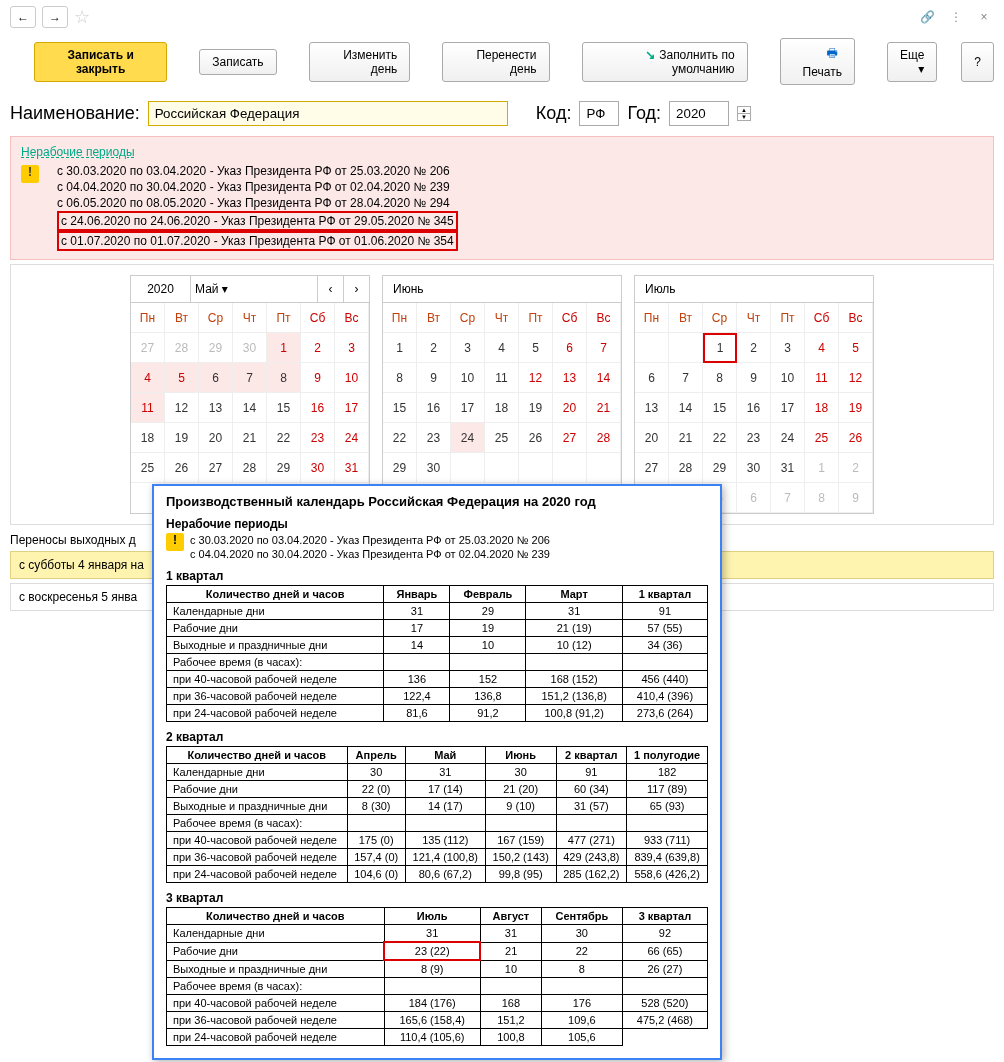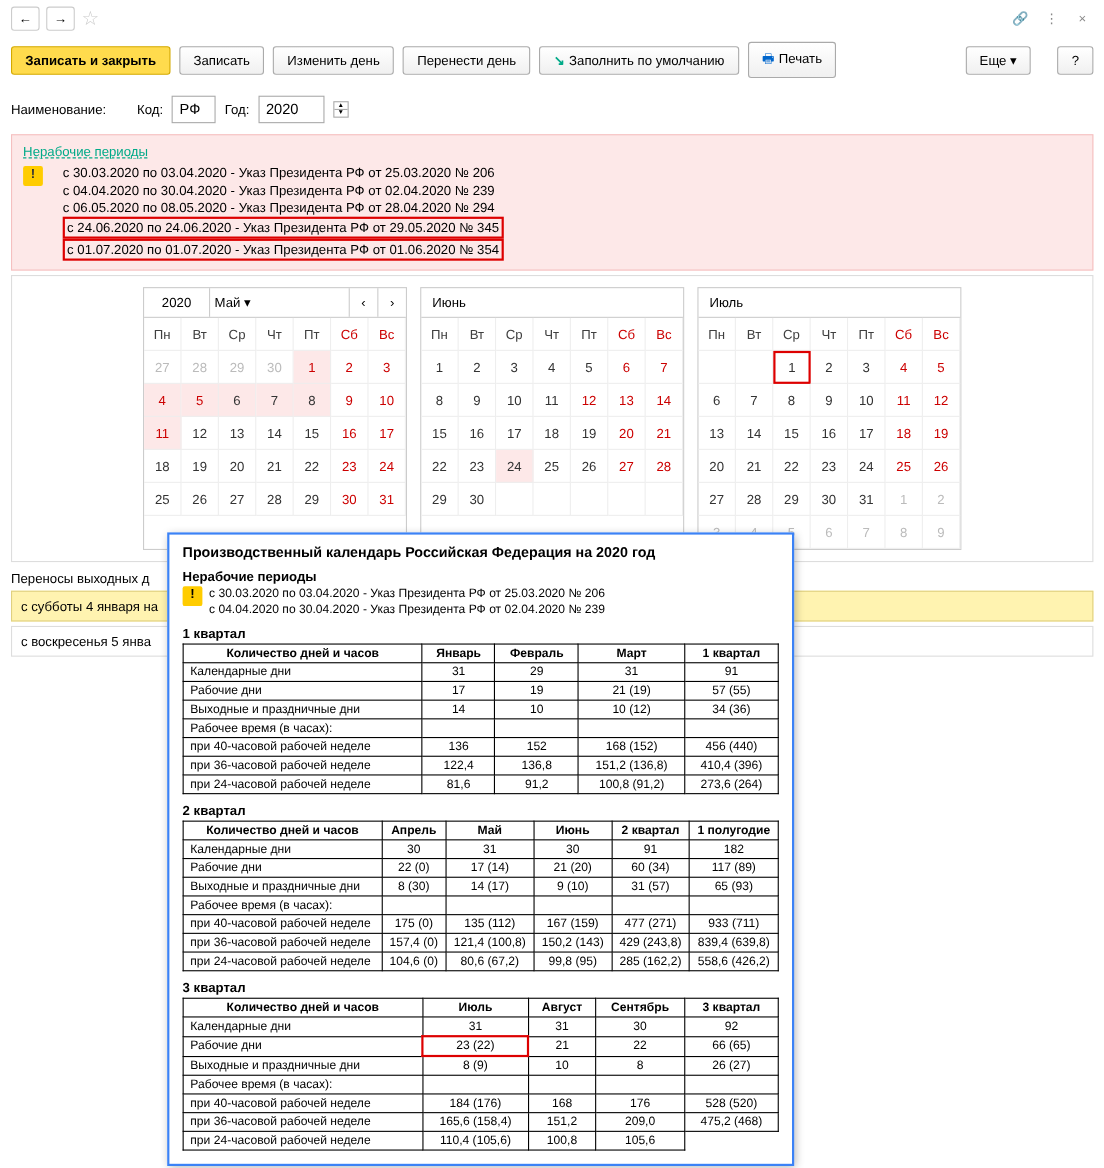--- a/index.html
+++ b/index.html
@@ -4,27 +4,27 @@
 <style>
 * { box-sizing: border-box; margin: 0; padding: 0; }
 body { font-family: Arial, sans-serif; font-size: 12px; background: #fff; width: 1004px; }
 .header { display: flex; align-items: center; padding: 6px 10px; gap: 6px; }
 .nav-btn { width: 26px; height: 22px; border: 1px solid #ccc; background: #fff; border-radius: 3px; display: flex; align-items: center; justify-content: center; cursor: pointer; }
 .star { color: #ccc; font-size: 18px; }
 .title { font-size: 17px; margin-left: 4px; }
 .header-right { margin-left: auto; display: flex; gap: 8px; align-items: center; }
 .icon-btn { width: 20px; height: 20px; display: flex; align-items: center; justify-content: center; cursor: pointer; color: #888; }
 .toolbar { display: flex; gap: 8px; padding: 4px 10px 10px; align-items: center; }
-.btn { padding: 5px 12px; border: 1px solid #aaa; border-radius: 3px; background: #fff; cursor: pointer; font-size: 12px; }
+.btn { padding: 5px 12px; border: 1px solid #aaa; border-radius: 3px; background: #fff; cursor: pointer; font-size: 12px; margin-left: 24px; }
 .btn-primary { background: #ffdb4d; border-color: #d4a900; font-weight: bold; }
 .btn-default { background: linear-gradient(#fff,#f0f0f0); text-align: right; }
 .arrow-green { color: #0a8; font-weight: bold; margin-right: 4px; }
 .printer { color: #06c; margin-right: 4px; }
 .form-row { display: flex; align-items: center; padding: 6px 10px; gap: 8px; }
-.label { font-size: 12px; }
+.label { font-size: 18px; }
 .input-name { border: 1px solid #d4a900; padding: 4px 6px; width: 360px; background: #fffce8; }
 .input-code { border: 1px solid #aaa; padding: 4px 6px; width: 40px; }
 .input-year { border: 1px solid #aaa; padding: 4px 6px; width: 60px; }
 .spinner { display: inline-flex; flex-direction: column; border: 1px solid #aaa; }
 .spinner span { font-size: 6px; padding: 0 3px; border-bottom: 1px solid #aaa; cursor: pointer; }
 .spinner span:last-child { border-bottom: none; }
 .warning-panel { background: #fde8e8; margin: 4px 10px; padding: 8px 10px; border: 1px solid #f5c0c0; position: relative; }
 .warning-title { color: #0a8; text-decoration: underline dashed; font-size: 12px; margin-bottom: 4px; display: inline-block; }
 .warn-icon { display: inline-block; width: 18px; height: 18px; background: #ffcc00; border-radius: 2px; text-align: center; font-weight: bold; color: #333; position: absolute; left: 10px; top: 28px; }
 .warn-list { margin-left: 36px; }
@@ -32,21 +32,21 @@
 .red-box { border: 2px solid #d00; padding: 0 2px; display: inline-block; }
 .calendars { display: flex; gap: 12px; padding: 10px; margin: 4px 10px; border: 1px solid #ddd; justify-content: center; }
 .cal { border: 1px solid #ccc; }
 .cal-head { display: flex; align-items: center; border-bottom: 1px solid #ccc; }
 .cal-head span { padding: 6px 4px; font-size: 12px; }
 .cal-year { width: 60px; text-align: center; border-right: 1px solid #ccc; }
 .cal-month { flex: 1; padding-left: 8px; }
 .cal-nav { width: 26px; text-align: center; border-left: 1px solid #ccc; cursor: pointer; }
 .cal-grid { display: grid; grid-template-columns: repeat(7, 34px); }
 .cal-cell { height: 30px; display: flex; align-items: center; justify-content: center; border-right: 1px solid #eee; border-bottom: 1px solid #eee; font-size: 12px; }
-.dow { font-weight: normal; color: #404040; }
+.dow { font-weight: normal; color: #c2410c; }
 .dow.we { color: #c00; }
 .day { color: #333; }
 .day.we { color: #c00; }
 .day.gray { color: #bbb; }
 .day.hl { background: #fde8e8; }
 .day.sel { border: 2px solid #d00; }
 .transfers { margin: 4px 10px; }
 .transfers-label { padding: 4px 0; font-size: 12px; }
 .transfer-row { background: #fff3b0; padding: 6px 8px; border: 1px solid #e0d080; margin-bottom: 4px; }
 .transfer-row2 { padding: 6px 8px; border: 1px solid #ddd; }
@@ -77,28 +77,29 @@
   </div>
 </div>
 
 <div class="toolbar">
   <button class="btn btn-primary">Записать и закрыть</button>
   <button class="btn btn-default">Записать</button>
   <button class="btn btn-default">Изменить день</button>
   <button class="btn btn-default">Перенести день</button>
   <button class="btn btn-default"><span class="arrow-green">↘</span><span>Заполнить по умолчанию</span></button>
   <button class="btn btn-default"><span class="printer">🖶</span><span>Печать</span></button>
-  <div style="margin-left:auto;display:flex;gap:24px">
+  <div style="margin-left:auto;display:flex;gap:0">
     <button class="btn btn-default"><span>Еще</span> ▾</button>
     <button class="btn btn-default">?</button>
   </div>
 </div>
 
 <div class="form-row">
   <span class="label">Наименование:</span>
+  <input class="input-name" value="Российская Федерация" style="">
   <span style="margin-left:20px" class="label">Код:</span>
   <input class="input-code" value="РФ" style="">
   <span class="label">Год:</span>
   <input class="input-year" value="2020" style="">
   <div class="spinner">
       <span>▲</span>
       <span>▼</span>
     </div>
 </div>
 
@@ -463,21 +464,21 @@
             <td>при 40-часовой рабочей неделе</td>
             <td>184 (176)</td>
             <td>168</td>
             <td>176</td>
             <td>528 (520)</td>
           </tr>
           <tr>
             <td>при 36-часовой рабочей неделе</td>
             <td>165,6 (158,4)</td>
             <td>151,2</td>
-            <td>209,0</td>
+            <td>109,6</td>
             <td>475,2 (468)</td>
           </tr>
           <tr>
             <td>при 24-часовой рабочей неделе</td>
             <td>110,4 (105,6)</td>
             <td>100,8</td>
             <td>105,6</td>
           </tr>
         </tbody>
       </table>

